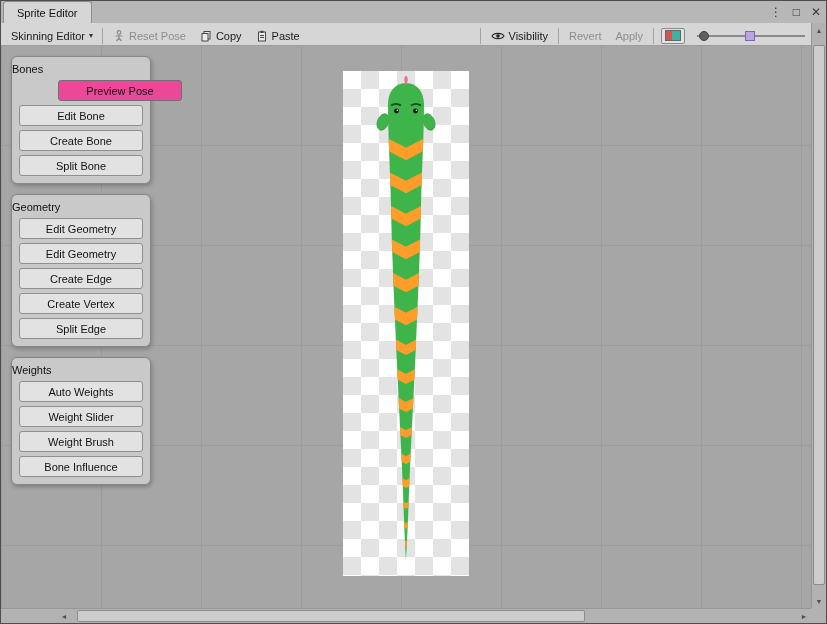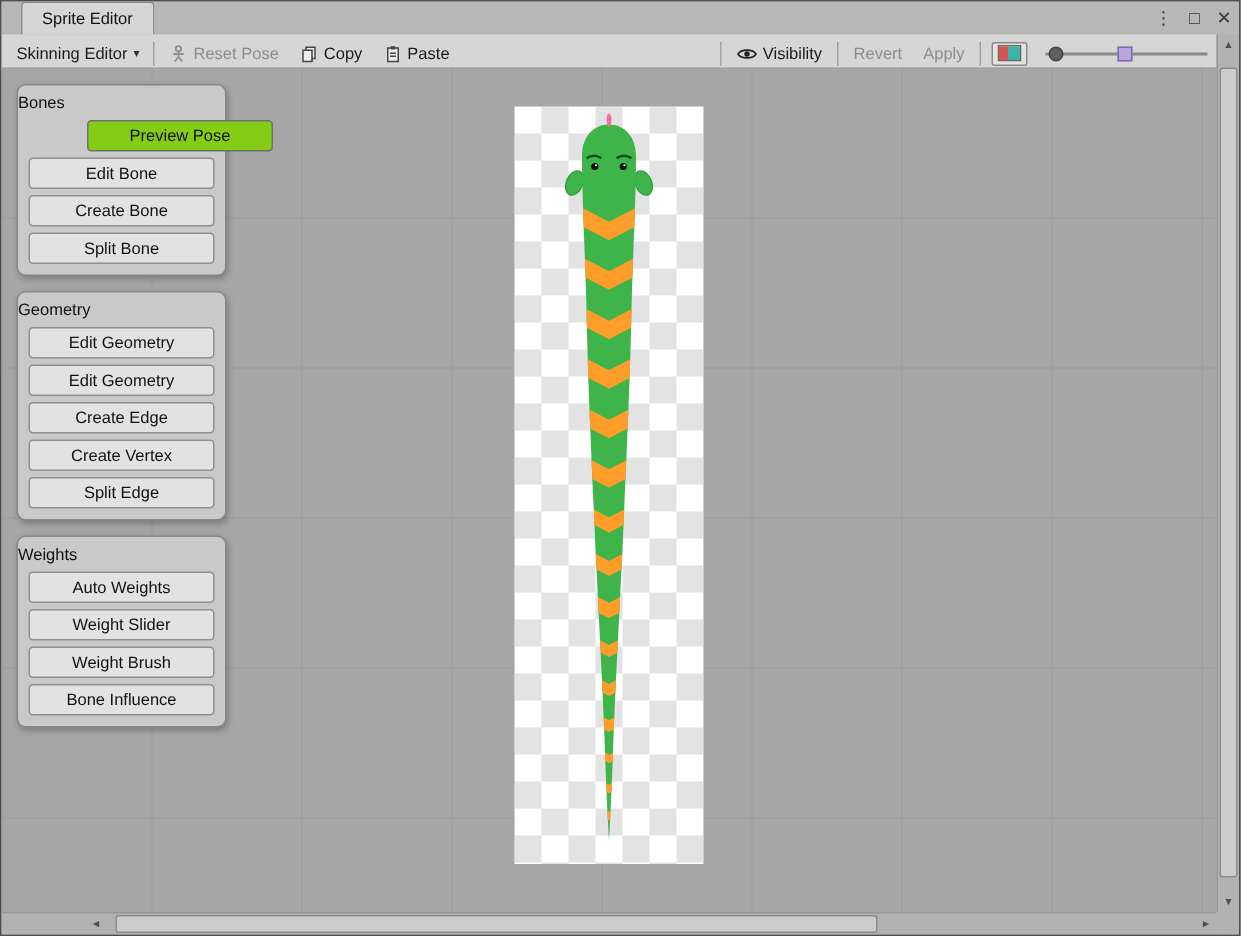--- a/index.html
+++ b/index.html
@@ -1,21 +1,21 @@
 <!DOCTYPE html>
 <html style="--snake-green: #3eb44a; --snake-green-dark: #2f9c3b; --snake-orange: #ff9d2a; --snake-pink: #ef6da0; --eye-black: #101010; --brow-green: #0d4f1a; --slider-purple: #b9a6e0;"><head>
 <meta charset="utf-8">
 <style>
   html,body{margin:0;padding:0;background:#7a7a7a;font-family:"Liberation Sans",sans-serif;}
   *{box-sizing:border-box;}
   .window{position:relative;width:827px;height:624px;background:#bcbcbc;border:1px solid #4e4e4e;overflow:hidden;}
 
   
   .titlebar{position:absolute;left:0;top:0;width:825px;height:22px;background:#b7b7b7;}
-  .tab{position:absolute;left:13px;top:0;height:22px;padding:0 13px;background:#d6d6d6;
+  .tab{position:absolute;left:2px;top:0;height:22px;padding:0 13px;background:#d6d6d6;
        border:1px solid #8e8e8e;border-bottom:none;border-radius:3px 3px 0 0;
        display:flex;align-items:center;font-size:11px;color:#111;}
   .titlebar-controls{position:absolute;right:5px;top:0;height:22px;display:flex;align-items:center;gap:11px;color:#3a3a3a;}
   .tb-ctl{font-size:12px;line-height:1;cursor:default;}
 
   
   .toolbar{position:absolute;left:0;top:22px;width:810px;height:26px;background:#d6d6d6;
            border-bottom:1px solid #8e8e8e;display:flex;align-items:center;justify-content:space-between;
            font-size:11px;color:#1a1a1a;padding:0 4px 0 4px;}
   .tb-group{display:flex;align-items:center;height:100%;}
@@ -44,21 +44,21 @@
            background-size:36px 36px;}
   .checker svg{position:absolute;left:0;top:0;}
 
   
   .panel{position:absolute;left:10px;width:140px;background:#c9c9c9;border:1px solid #878787;
          border-radius:6px;padding:3px 0 7px 0;box-shadow:1px 2px 4px rgba(0,0,0,.25);}
   .panel-title{text-align:left;font-size:11px;color:#111;padding:3px 0 5px 0;}
   .pbtn{display:block;width:124px;margin:0 auto 4px auto;height:21px;font-size:11px;color:#111;
         background:#e2e2e2;border:1px solid #8f8f8f;border-radius:3px;font-family:"Liberation Sans",sans-serif;}
   .pbtn:last-child{margin-bottom:0;}
-  .pbtn.active{background:#84cc16;border-color:#6f6f6f;margin-left:46px;}
+  .pbtn.active{background:#ec4899;border-color:#6f6f6f;margin-left:46px;}
 
   
   .vscroll{position:absolute;right:0;top:22px;width:15px;height:585px;background:#b2b2b2;border-left:1px solid #979797;}
   .vscroll .arrow{position:absolute;left:0;width:14px;height:14px;display:flex;align-items:center;justify-content:center;
                   font-size:7px;color:#4e4e4e;}
   .vscroll .arrow.up{top:0;}
   .vscroll .arrow.down{bottom:0;}
   .vscroll .thumb{position:absolute;left:1px;top:22px;width:12px;height:540px;background:#cccccc;
                   border:1px solid #8c8c8c;border-radius:2px;}
   .hscroll{position:absolute;left:0;bottom:0;width:810px;height:15px;background:#b2b2b2;border-top:1px solid #979797;}

